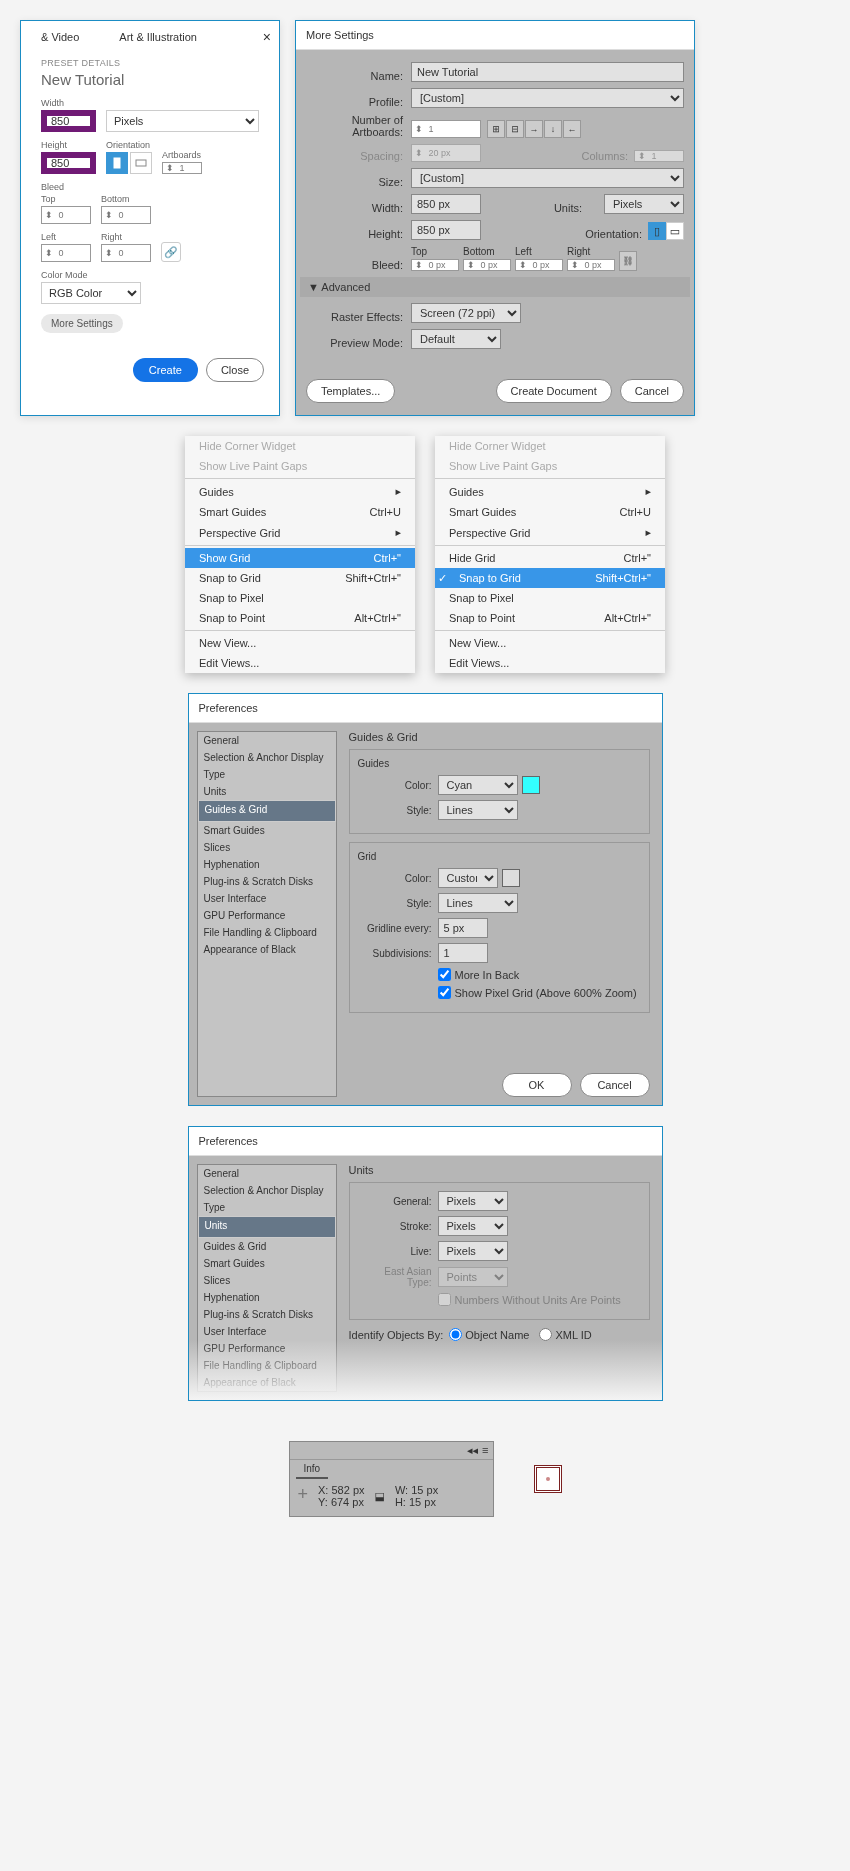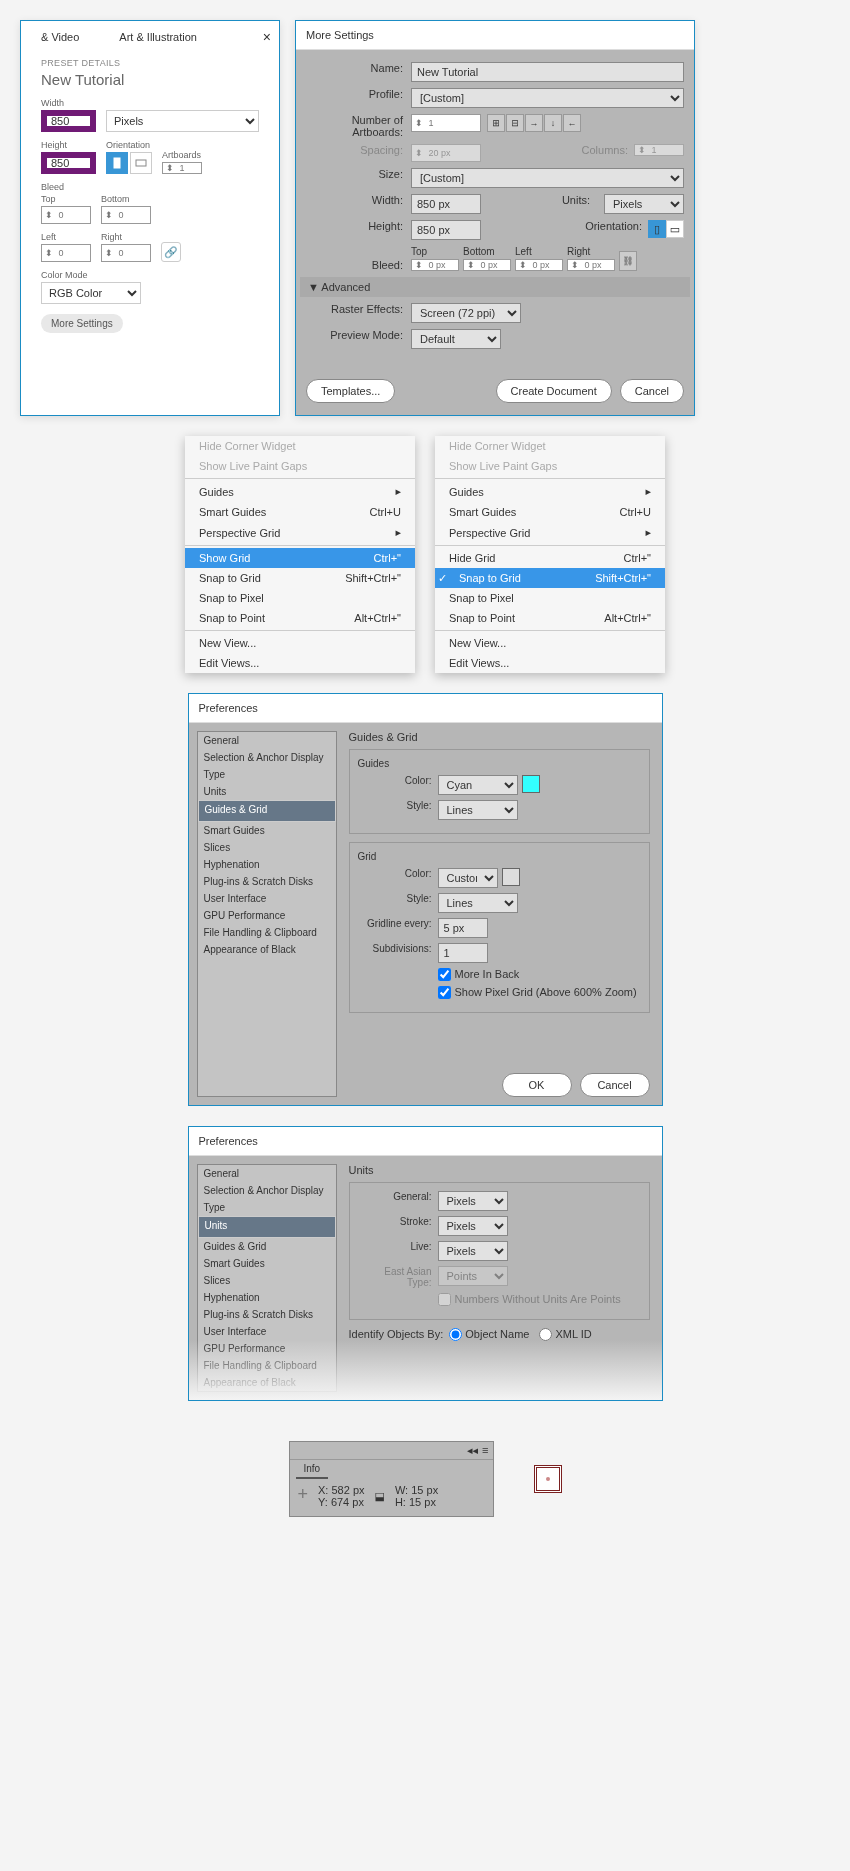--- a/index.html
+++ b/index.html
@@ -22,21 +22,21 @@
 .btn-blue{background:#1473e6;color:#fff;border:none;border-radius:12px;padding:5px 16px;cursor:pointer;font-size:11px}
 .more-btn{background:#e8e8e8;border:none;border-radius:12px;padding:4px 10px;font-size:10px;color:#555}
 .ori-btn{width:22px;height:22px;border:1px solid #ccc;display:inline-flex;align-items:center;justify-content:center;background:#fff}
 .ori-act{background:#3896d6;border-color:#3896d6}
 .link-ico{width:20px;height:20px;border:1px solid #ccc;border-radius:3px;display:flex;align-items:center;justify-content:center}
 .stepper{display:flex;align-items:center;border:1px solid #999;background:#fff}
 .stepper span{padding:0 3px;color:#777;font-size:9px}
 
 
 .ms{width:400px;font-size:11px}
-.ms-row{display:flex;align-items:flex-start;margin-bottom:6px}
+.ms-row{display:flex;align-items:flex-end;margin-bottom:6px}
 .ms-lbl{width:105px;text-align:right;padding-right:8px;font-size:11px}
 .ms-inp{background:#e2e2e2;border:1px solid #888;padding:3px 5px;height:20px}
 .ms-sel{background:#e2e2e2;border:1px solid #888;padding:2px 4px;height:20px}
 .adv{background:#aaa;padding:4px 8px;margin:6px -6px;font-size:11px}
 .bleed-grp{display:flex;gap:4px}
 .bleed-col{display:flex;flex-direction:column}
 .bleed-lbl{font-size:10px;margin-bottom:2px}
 .grid-btns{display:flex;gap:1px}
 .grid-btn{width:18px;height:18px;background:#ccc;border:1px solid #999;font-size:9px;display:flex;align-items:center;justify-content:center}
 .warn{color:#d89020;font-size:14px;margin-left:6px}
@@ -52,21 +52,21 @@
 
 
 .prefs{width:475px;background:#b6b6b6;border:1px solid #1a8cc4}
 .prefs-body{display:flex}
 .cats{width:140px;background:#c4c4c4;border:1px solid #888;margin:8px;padding:0}
 .cat{padding:3px 6px;font-size:10px}
 .cat.sel{background:#678;color:#fff}
 .pcontent{flex:1;padding:8px 12px 8px 4px}
 .grp{border:1px solid #999;padding:8px;margin-bottom:8px;position:relative}
 .grp-t{font-size:10px;margin-bottom:6px}
-.prow{display:flex;align-items:flex-start;margin-bottom:5px}
+.prow{display:flex;align-items:center;margin-bottom:5px}
 .plbl{width:80px;text-align:right;padding-right:6px;font-size:10px}
 .swatch{width:18px;height:18px;border:1px solid #666;display:inline-block;margin-left:4px}
 .cb{margin-right:4px}
 
 
 .info{width:205px;background:#bababa;border:1px solid #888;font-size:10px}
 .info-hd{display:flex;justify-content:flex-end;padding:2px 4px;border-bottom:1px solid #999;gap:4px}
 .info-tab{padding:3px 8px;border-bottom:2px solid #555;font-size:10px}
 .info-body{display:flex;padding:8px;gap:10px}
 .plus{font-size:18px;color:#777}
@@ -146,20 +146,24 @@
               <span>⬍</span>
               <span style="padding:3px">0</span>
             </div>
           </div>
     <div class="link-ico">🔗</div>
    </div>
    <span class="lbl-xs">Color Mode</span>
    <select class="sel" style="width:100px"><option>RGB Color</option></select>
    <div style="margin-top:10px"><button class="more-btn">More Settings</button></div>
   </div>
+  <div style="display:flex;justify-content:flex-end;gap:8px;padding:15px">
+   <button class="btn-blue">Create</button>
+   <button class="btn-pill">Close</button>
+  </div>
  </div>
 
  <div class="panel ms">
   <div class="titlebar">More Settings</div>
   <div style="background:#b6b6b6;padding:12px 10px">
    <div class="ms-row">
           <span class="ms-lbl">Name:</span>
           <input class="ms-inp" style="flex: 1 1 0%;" value="New Tutorial">
         </div>
    <div class="ms-row">
@@ -192,21 +196,21 @@
             <span>1</span>
           </div>
         </div>
    <div class="ms-row">
           <span class="ms-lbl">Size:</span>
           <select class="ms-sel" style="flex:1"><option>[Custom]</option></select>
         </div>
    <div class="ms-row">
           <span class="ms-lbl">Width:</span>
           <input class="ms-inp" style="width: 70px;" value="850 px">
-    <span style="margin-left:auto;padding-right:14px">Units:</span>
+    <span style="margin-left:auto;padding-right:22px">Units:</span>
           <select class="ms-sel" style="width:80px"><option>Pixels</option></select>
         </div>
    <div class="ms-row">
           <span class="ms-lbl">Height:</span>
           <input class="ms-inp" style="width: 70px;" value="850 px">
     <span style="margin-left:auto;padding-right:6px">Orientation:</span>
     <span class="ori-btn ori-act" style="width:18px;height:18px">▯</span>
     <span class="ori-btn" style="width:18px;height:18px">▭</span>
         </div>
    <div class="ms-row" style="align-items:flex-end">

